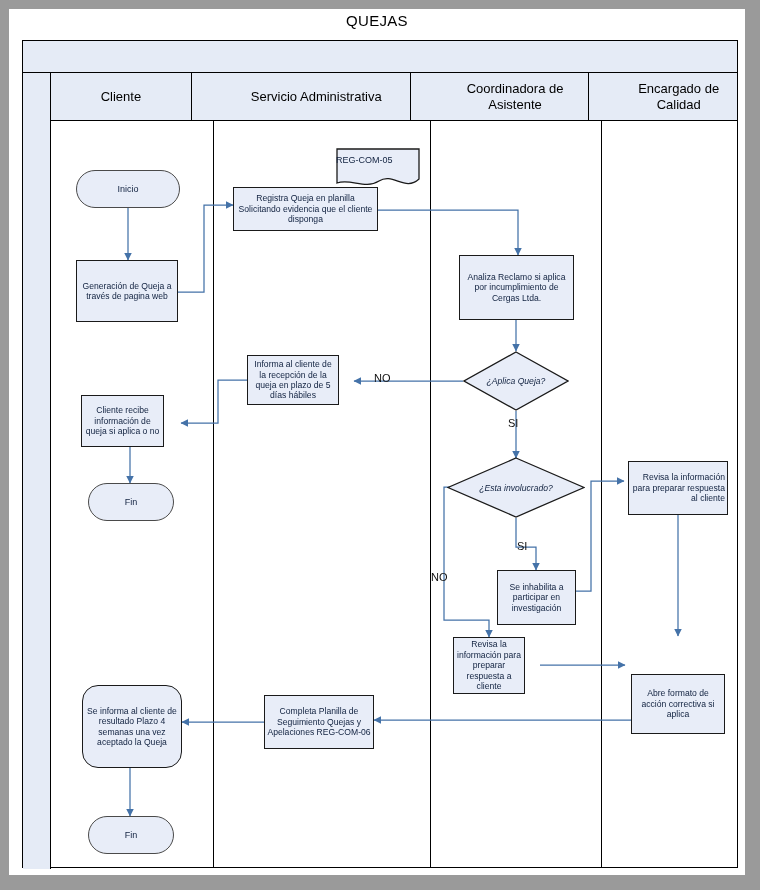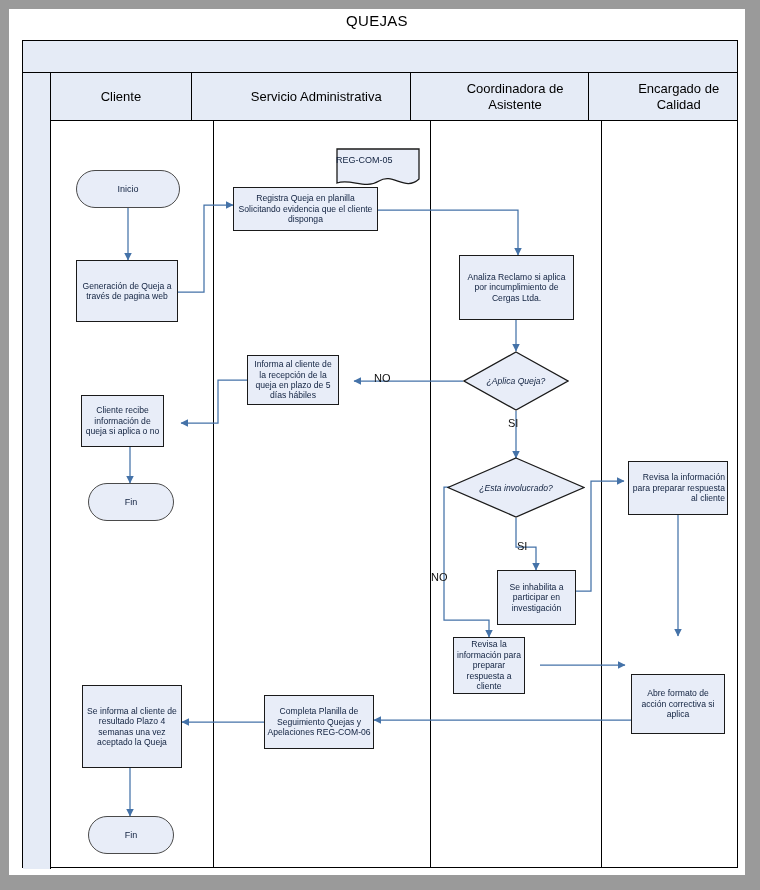--- a/index.html
+++ b/index.html
@@ -203,21 +203,21 @@
   </svg>
 
   <div class="node term" style="left:76px;top:170px;width:104px;height:33px;">Inicio</div>
 
   <div class="node proc" style="left:76px;top:260px;width:102px;height:62px;">Generación de Queja a través de pagina web</div>
 
   <div class="node proc" style="left:81px;top:395px;width:83px;height:52px;">Cliente recibe información de queja si aplica o no</div>
 
   <div class="node term" style="left:88px;top:483px;width:86px;height:32px;">Fin</div>
 
-  <div class="node proc" style="left:82px;top:685px;width:100px;height:83px;">Se informa al cliente de resultado Plazo 4 semanas una vez aceptado la Queja</div>
+  <div class="node proc" style="left:82px;top:685px;width:100px;height:83px;border-radius:16px;">Se informa al cliente de resultado Plazo 4 semanas una vez aceptado la Queja</div>
 
   <div class="node term" style="left:88px;top:816px;width:86px;height:32px;">Fin</div>
 
   <div class="node proc" style="left:233px;top:187px;width:145px;height:44px;">Registra Queja en planilla Solicitando evidencia que el cliente disponga</div>
 
   <div class="doc" style="left:336px;top:148px;width:84px;height:42px;">
     <svg viewBox="0 0 84 42" preserveAspectRatio="none" style="position:absolute;left:0;top:0;width:84px;height:42px;">
       <path d="M1,1 L83,1 L83,31 C69,44 57,24 43,33 C29,42 15,30 1,35 Z" fill="#e8edf8" stroke="#1a1a1a" stroke-width="1.3"></path>
     </svg>
     <span style="position:relative;z-index:2;">REG-COM-05</span>

